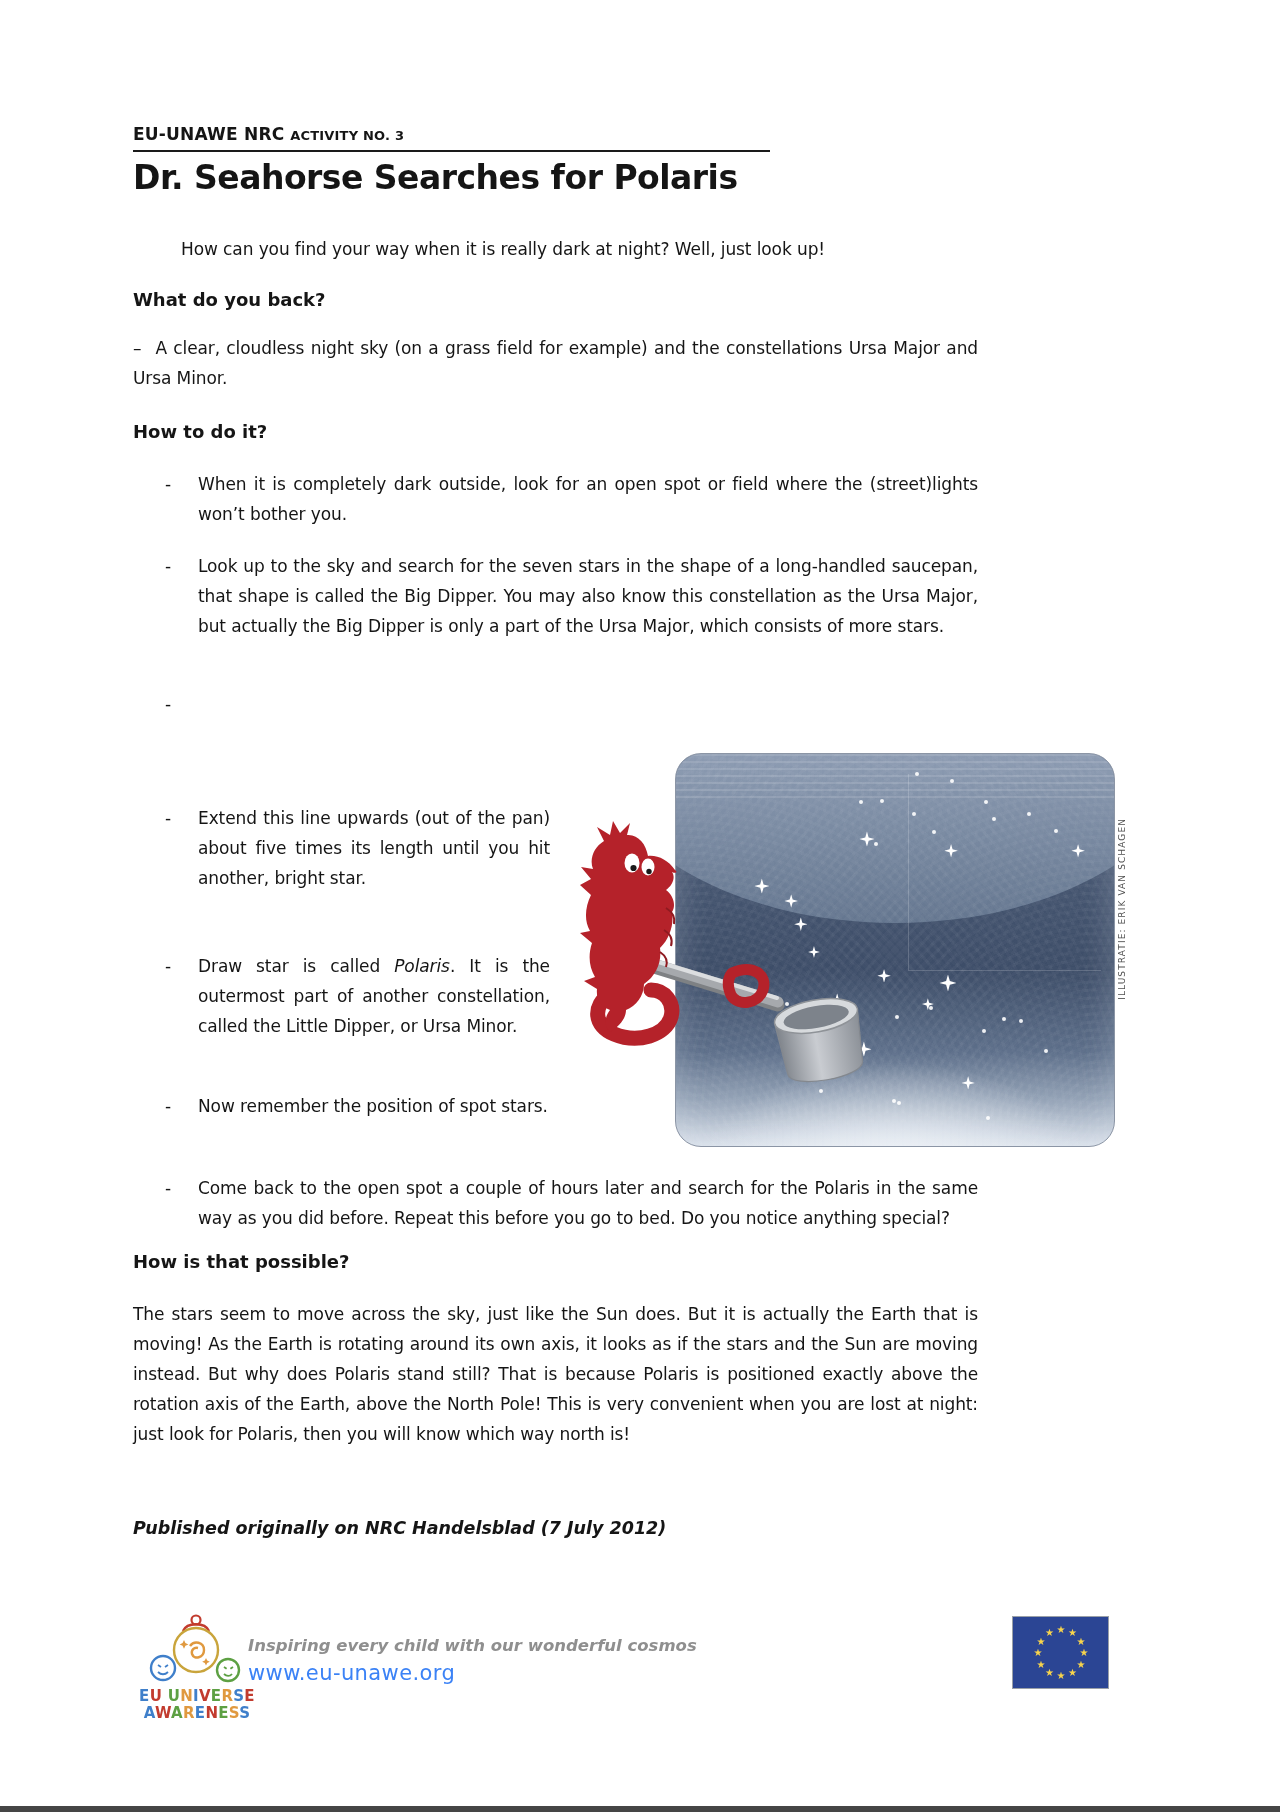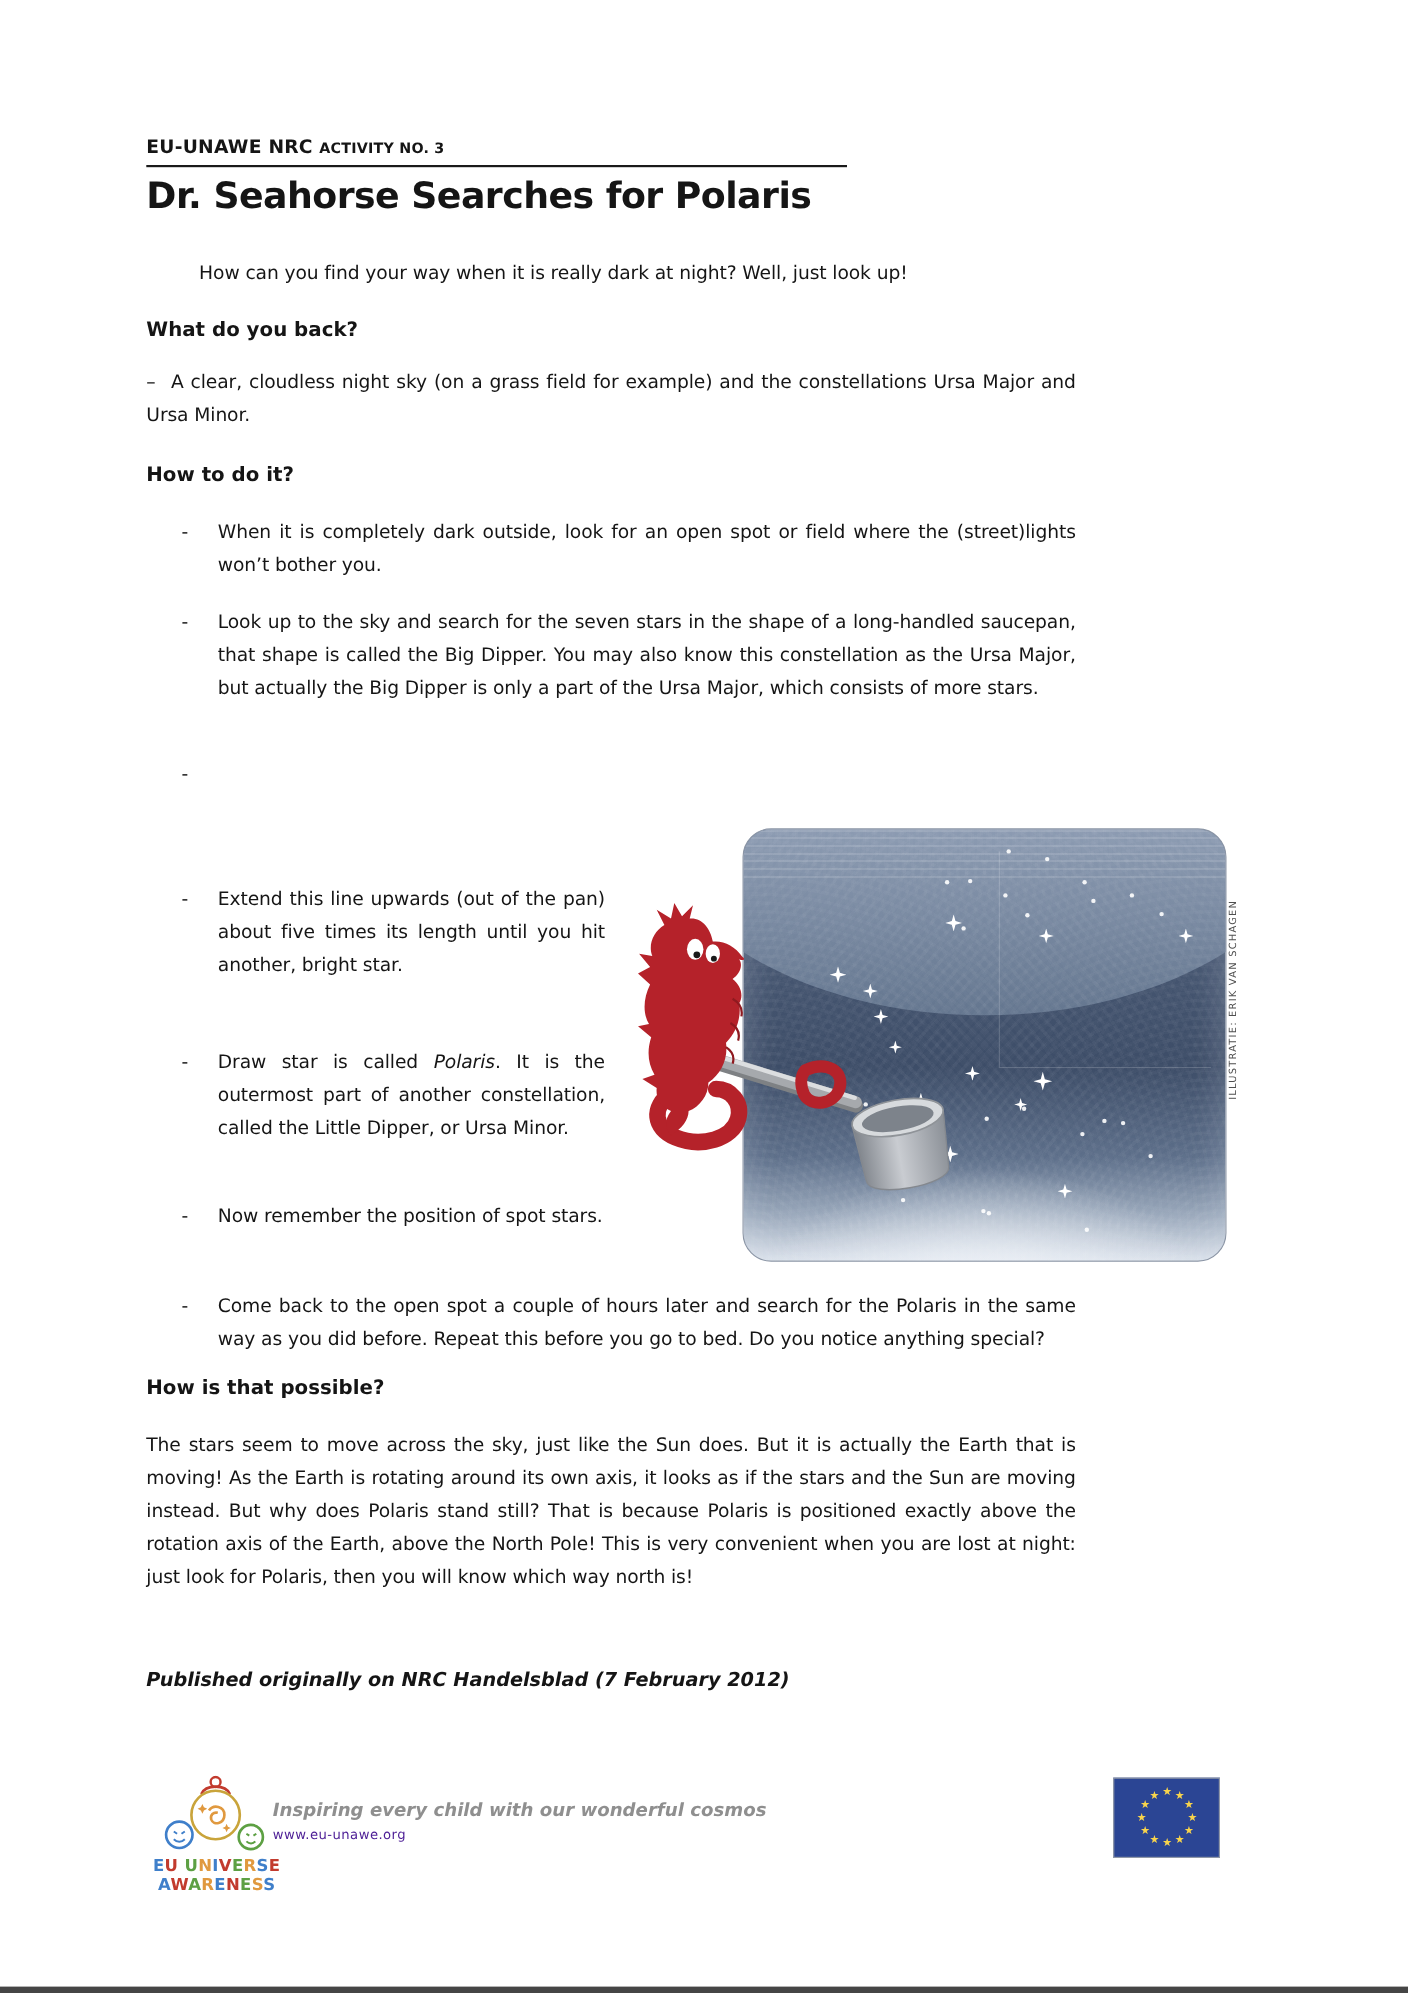--- a/index.html
+++ b/index.html
@@ -66,21 +66,21 @@
   .sea-svg{left:580px;top:818px;width:320px;height:280px;z-index:3;}
   .credit{left:1117px;top:818px;width:16px;height:188px;}
   .credit span{writing-mode:vertical-rl;transform:rotate(180deg);display:inline-block;
           font-size:9px;letter-spacing:1.1px;color:#4f4f4f;white-space:nowrap;}
 
   
   .logo-svg{left:146px;top:1614px;width:100px;height:74px;}
   .logo-text{left:138px;top:1688px;width:118px;text-align:center;font-weight:bold;
              font-size:15px;line-height:17px;letter-spacing:.3px;}
   .tagline{left:248px;top:1636px;font-size:16.5px;font-style:italic;font-weight:bold;color:#8f8f8f;}
-  .site-url{left:248px;top:1661px;font-size:12px;color:#4c1d95;letter-spacing:.4px;text-align:right;}
+  .site-url{left:248px;top:1661px;font-size:21px;color:#3b82f6;letter-spacing:.4px;text-align:right;}
   .eu-flag{left:1012px;top:1616px;width:97px;height:73px;border:1px solid #9aa0a8;box-sizing:border-box;}
   .eu-flag .fstar{position:absolute;color:#f8d44c;font-size:10px;line-height:10px;transform:translate(-50%,-50%);}
   .bottom-bar{left:0;top:1806px;width:1280px;height:6px;background:#454545;}
 </style>
 </head>
 <body>
 
 <div class="page">
 
   <div class="abs hdr-label">
@@ -218,21 +218,21 @@
     <circle cx="69" cy="53.5" r="2.7" fill="#1a1a1a"></circle>
   </svg>
 
   <div class="abs credit">
     <span>ILLUSTRATIE: ERIK VAN SCHAGEN</span>
   </div>
 
   <div class="abs h-sec h-poss">How is that possible?</div>
   <div class="abs body-text just poss-p">The stars seem to move across the sky, just like the Sun does. But it is actually the Earth that is moving! As the Earth is rotating around its own axis, it looks as if the stars and the Sun are moving instead. But why does Polaris stand still? That is because Polaris is positioned exactly above the rotation axis of the Earth, above the North Pole! This is very convenient when you are lost at night: just look for Polaris, then you will know which way north is!</div>
 
-  <div class="abs published">Published originally on NRC Handelsblad (7 February 2012)</div>
+  <div class="abs published">Published originally on NRC Handelsblad (7 July 2012)</div>
 
   <svg class="abs logo-svg" viewBox="0 0 100 74">
     <circle cx="50" cy="6" r="4.5" fill="none" stroke="#c23b2e" stroke-width="2.2"></circle>
     <path d="M37,17 C41,8 59,8 63,17" fill="none" stroke="#c23b2e" stroke-width="2.4"></path>
     <circle cx="50" cy="36" r="22" fill="none" stroke="#c9a43b" stroke-width="2.4"></circle>
     <path d="M44,32 C48,26 58,28 58,36 C58,44 48,46 46,40 C45,36 48,33 52,34" fill="none" stroke="#e0993f" stroke-width="2.4"></path>
     <path d="M38,26 l1.4,3 3,1.4 -3,1.4 -1.4,3 -1.4,-3 -3,-1.4 3,-1.4 Z" fill="#e0993f"></path>
     <path d="M60,44 l1.2,2.6 2.6,1.2 -2.6,1.2 -1.2,2.6 -1.2,-2.6 -2.6,-1.2 2.6,-1.2 Z" fill="#e0993f"></path>
     <circle cx="17" cy="54" r="12" fill="none" stroke="#3f7fca" stroke-width="2.4"></circle>
     <path d="M12,51 l3,2 M22,51 l-3,2 M12,58 C15,61 19,61 22,58" fill="none" stroke="#3f7fca" stroke-width="1.8"></path>

